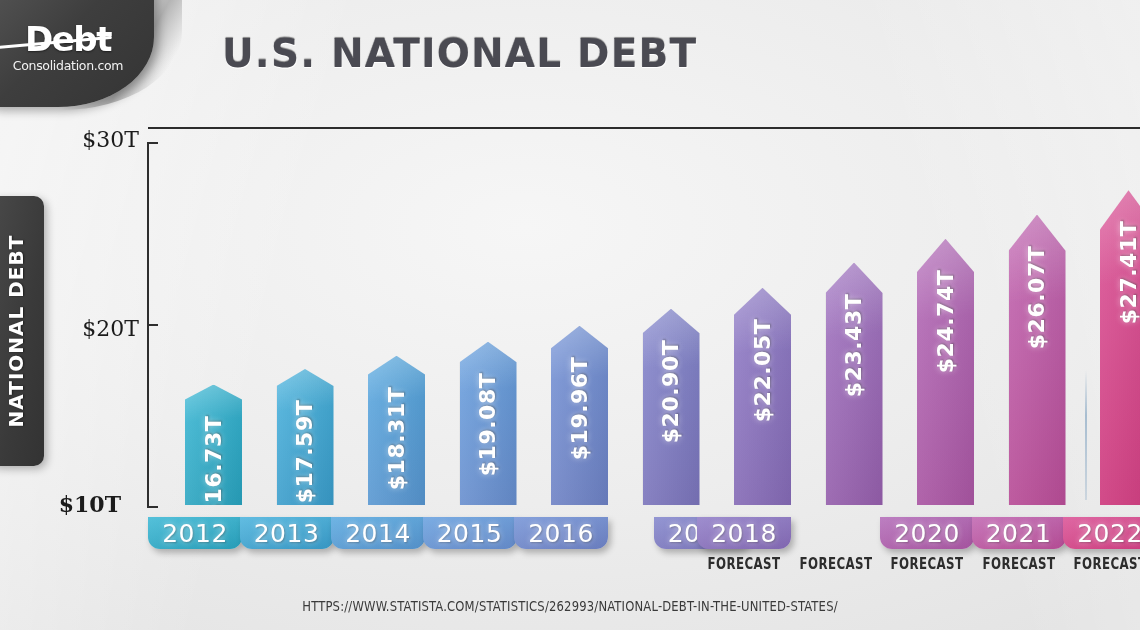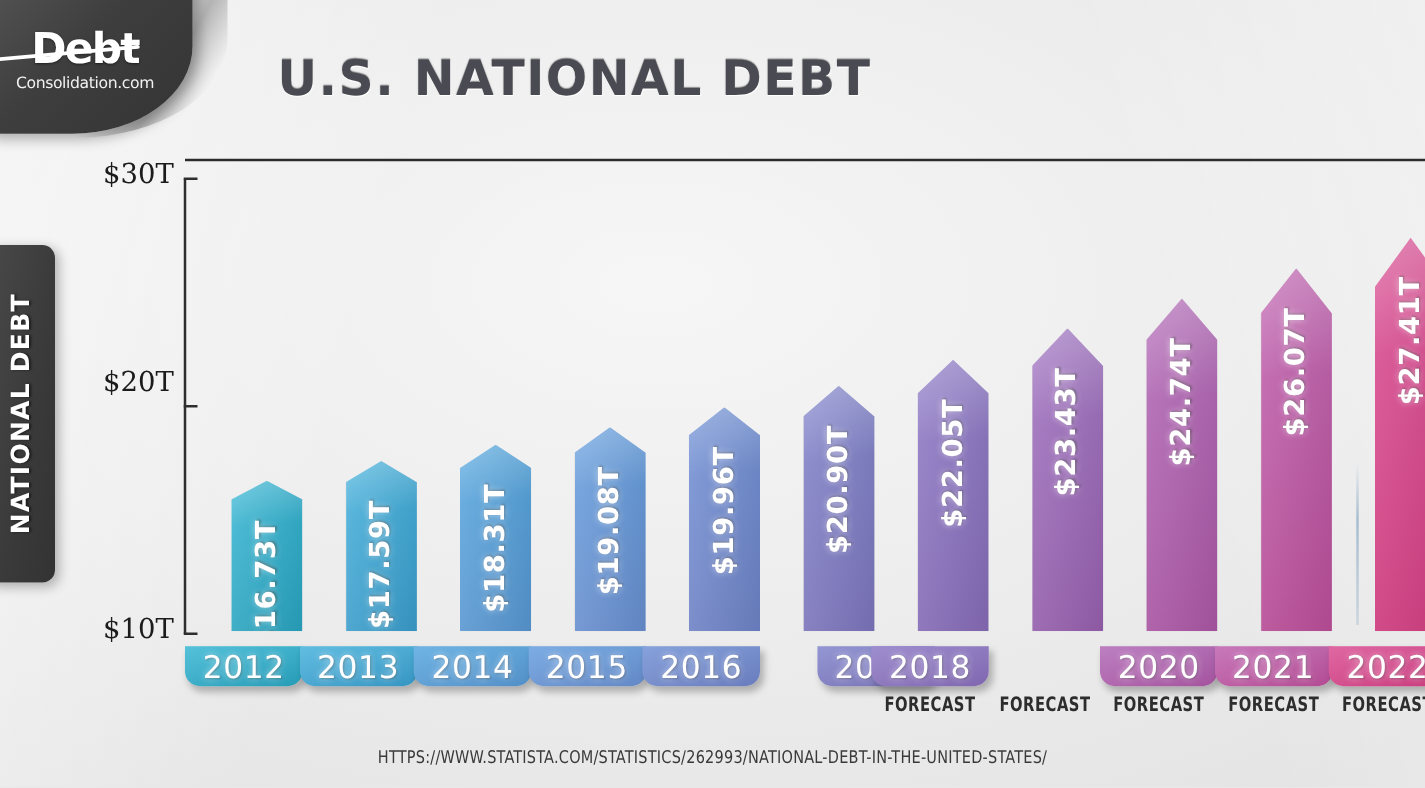--- a/index.html
+++ b/index.html
@@ -69,21 +69,20 @@
 
   .chart-title{
     position:absolute; left:222px; top:31px;
     font-family:"DejaVu Sans", sans-serif;
     font-weight:bold;
     font-size:39px; letter-spacing:1.2px;
     color:#4a4a52;
     text-shadow:0 1px 0 #fff, 0 -1px 1px rgba(0,0,0,.45), 1px 1px 0 rgba(255,255,255,.7);
     white-space:nowrap;
     z-index:4;
-    margin-top:10px;
   }
 
   .header-rule{
     position:absolute; left:148px; top:127px; width:992px; height:2px;
     background:#2c2c2c;
     z-index:3;
   }
 
   
   .ylabel-tab{
@@ -222,23 +221,23 @@
   <div class="ylabel-tab"></div>
   <div class="ylabel-text">
     <span>NATIONAL DEBT</span>
   </div>
 
   <div class="axis-line"></div>
   <div id="ticks">
       <div class="tick" style="top: 142px;"></div>
       <div class="ytick-label" style="top: 127px; left: 53px;">$30T</div>
       <div class="tick" style="top: 324px;"></div>
-      <div class="ytick-label" style="top: 294px; left: 53px;">$20T</div>
+      <div class="ytick-label" style="top: 316px; left: 53px;">$20T</div>
       <div class="tick" style="top: 506px;"></div>
-      <div class="ytick-label" style="top: 491px; left: 53px;">$10T</div>
+      <div class="ytick-label" style="top: 491px; left: 35px; font-weight: bold;">$10T</div>
     </div>
 
   <div class="edge-artifact"></div>
 
   <div id="plot">
       <div class="bar-group" style="left: 37px; width: 57px; height: 420px;">
         <div class="bar-shaft" style="height: 120.486px; background: linear-gradient(rgb(47, 179, 210) 0%, rgb(42, 169, 198) 100%);">
           <div class="bar-shaft-inner"></div>
           <div class="bar-value">
             <span>$16.73T</span>

